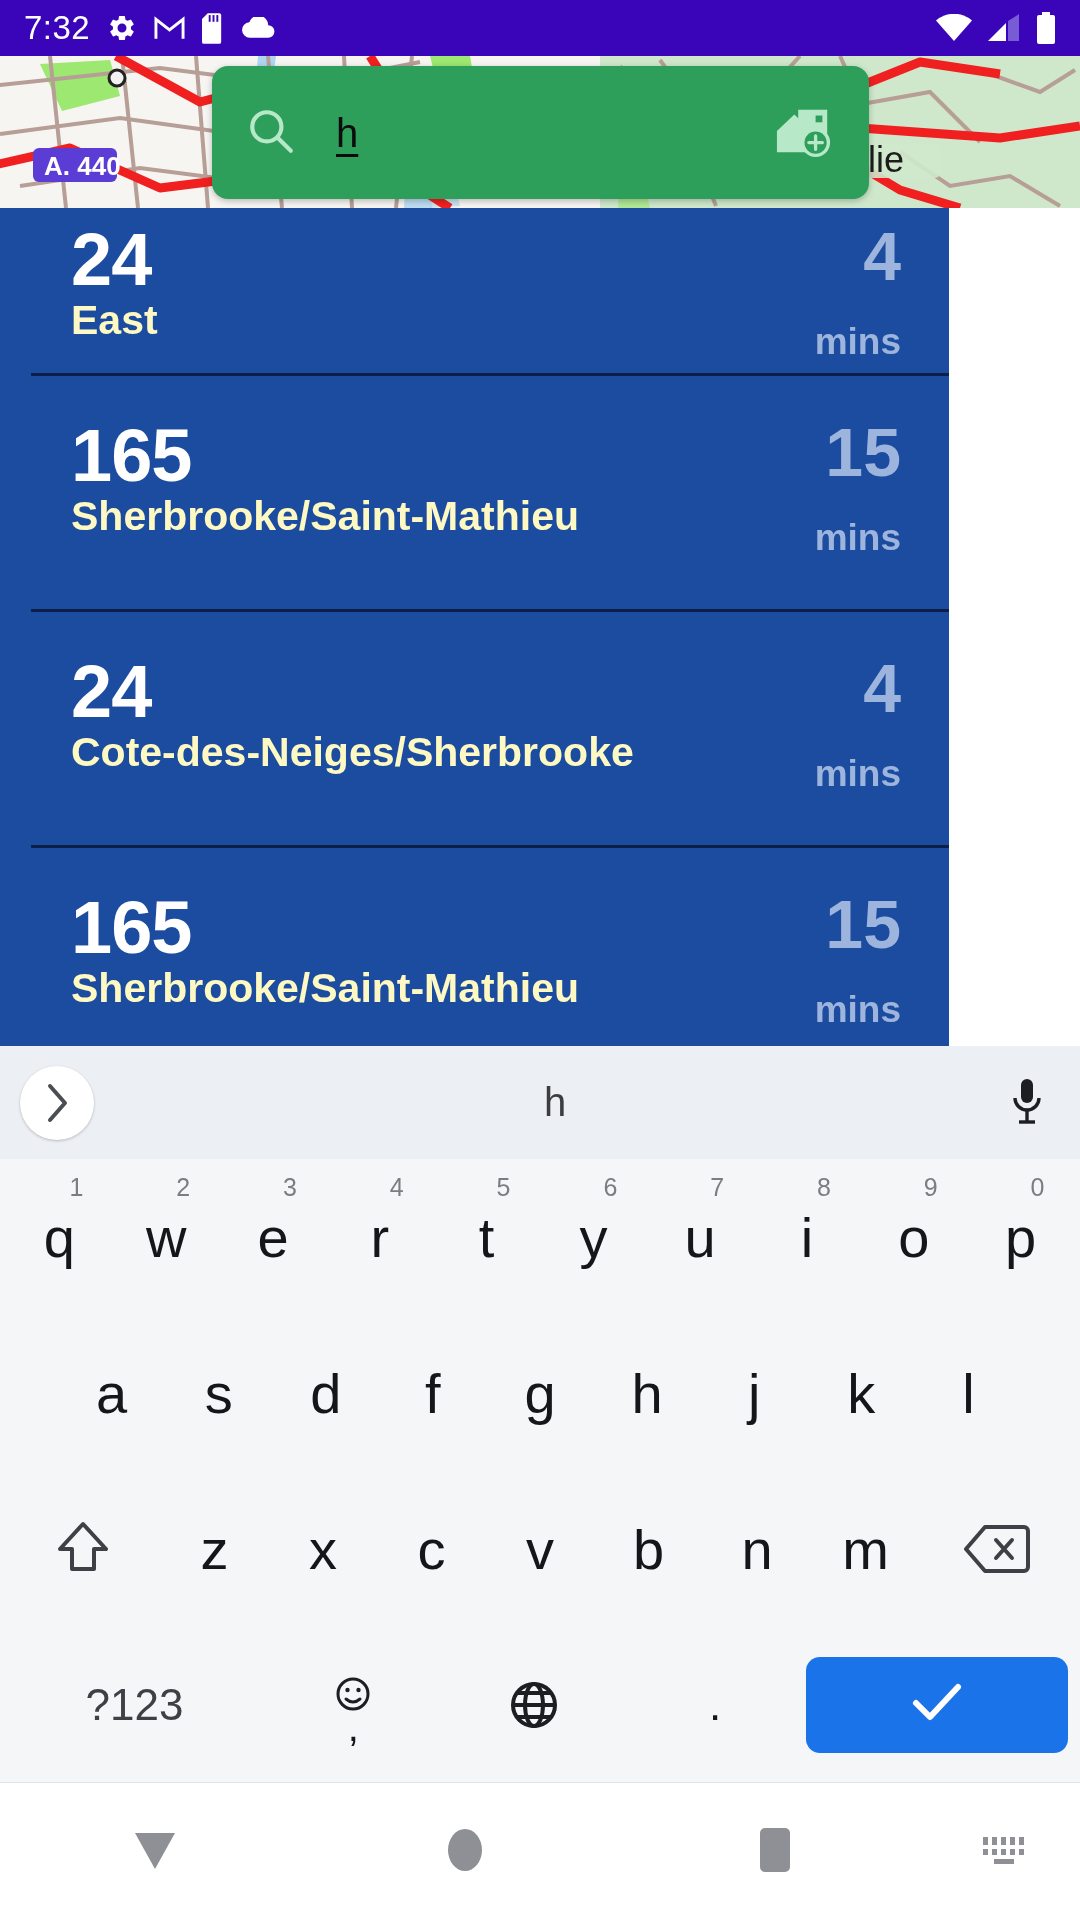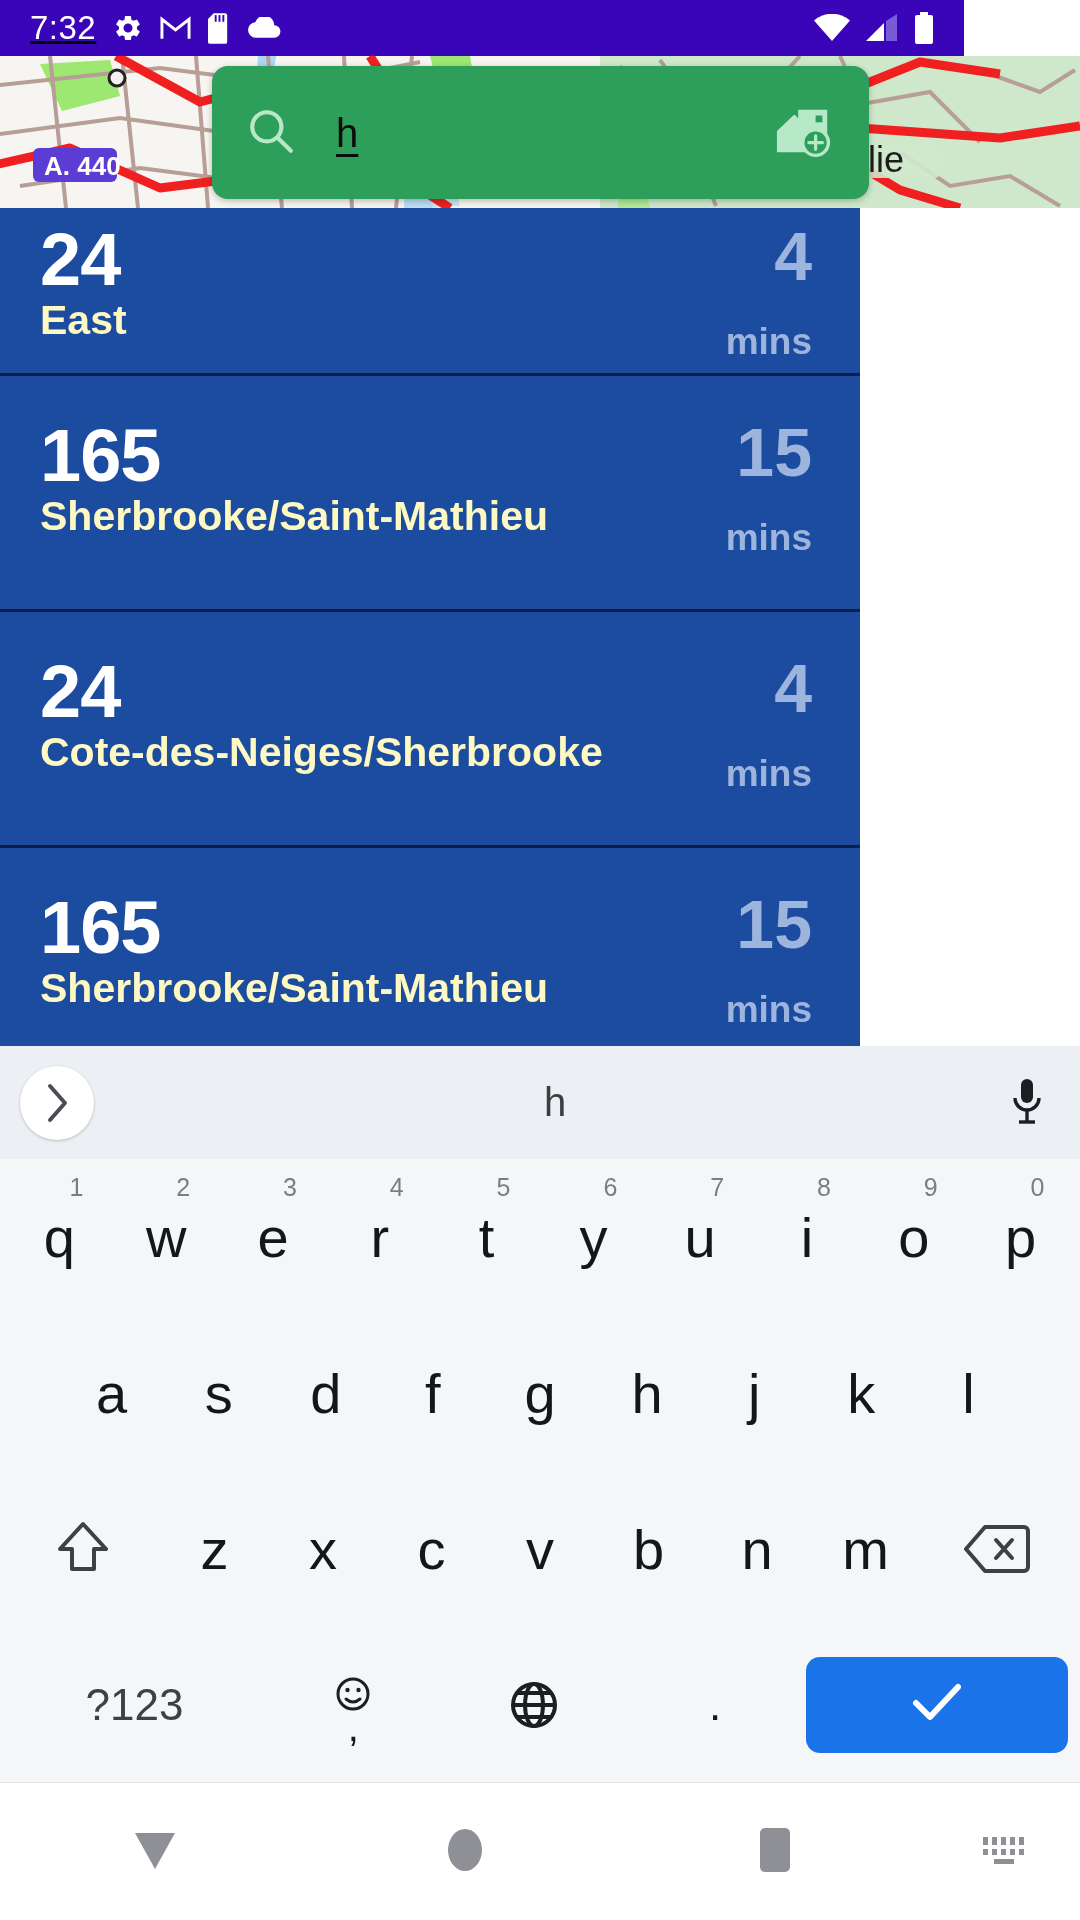--- a/index.html
+++ b/index.html
@@ -5,24 +5,23 @@
   * { margin:0; padding:0; box-sizing:border-box; }
   html, body {
     width:1080px; height:1920px;
     font-family:"Liberation Sans", sans-serif;
     background:#fff; overflow:hidden;
   }
   #app { position:relative; width:1080px; height:1920px; }
 
   
   .statusbar {
-    position:absolute; top:0; left:0; width:964px; height:56px;
+    position:absolute; top:0; left:0; width:1080px; height:56px;
     background:#3a04b8; display:flex; align-items:center;
-    padding:0 30px;
-    text-decoration:underline;
+    padding:0 24px;
   }
   .sb-left { display:flex; align-items:center; gap:17px; }
   .sb-time { color:#fff; font-size:33px; font-weight:400; letter-spacing:.5px; }
   .sb-right { margin-left:auto; display:flex; align-items:center; gap:16px; }
   .sb-icon { display:flex; align-items:center; }
 
   
   .map {
     position:absolute; top:56px; left:0; width:1080px; height:152px;
     overflow:hidden; background:#f6f4f0;
@@ -39,22 +38,22 @@
   .search-icon { flex:0 0 auto; margin-right:40px; }
   .search-text {
     flex:1; font-size:40px; color:#0c0c0c;
     text-decoration:underline; text-underline-offset:7px;
     text-decoration-thickness:3px; line-height:1;
   }
   .home-add-icon { flex:0 0 auto; }
 
   
   .transit {
-    position:absolute; top:208px; left:0; width:860px; height:838px;
-    background:#1b4c9f; overflow:hidden;
+    position:absolute; top:208px; left:0; width:949px; height:838px;
+    background:#1b4c9f; overflow:hidden;padding-left:31px;
   }
   .trow {
     position:relative; height:236px;
     border-bottom:3px solid #0d1f48;
     padding:42px 40px 0 40px;
     display:flex; justify-content:space-between;
   }
   .trow:first-child { height:168px; padding-top:14px; }
   .trow-left { display:flex; flex-direction:column; }
   .t-number {

